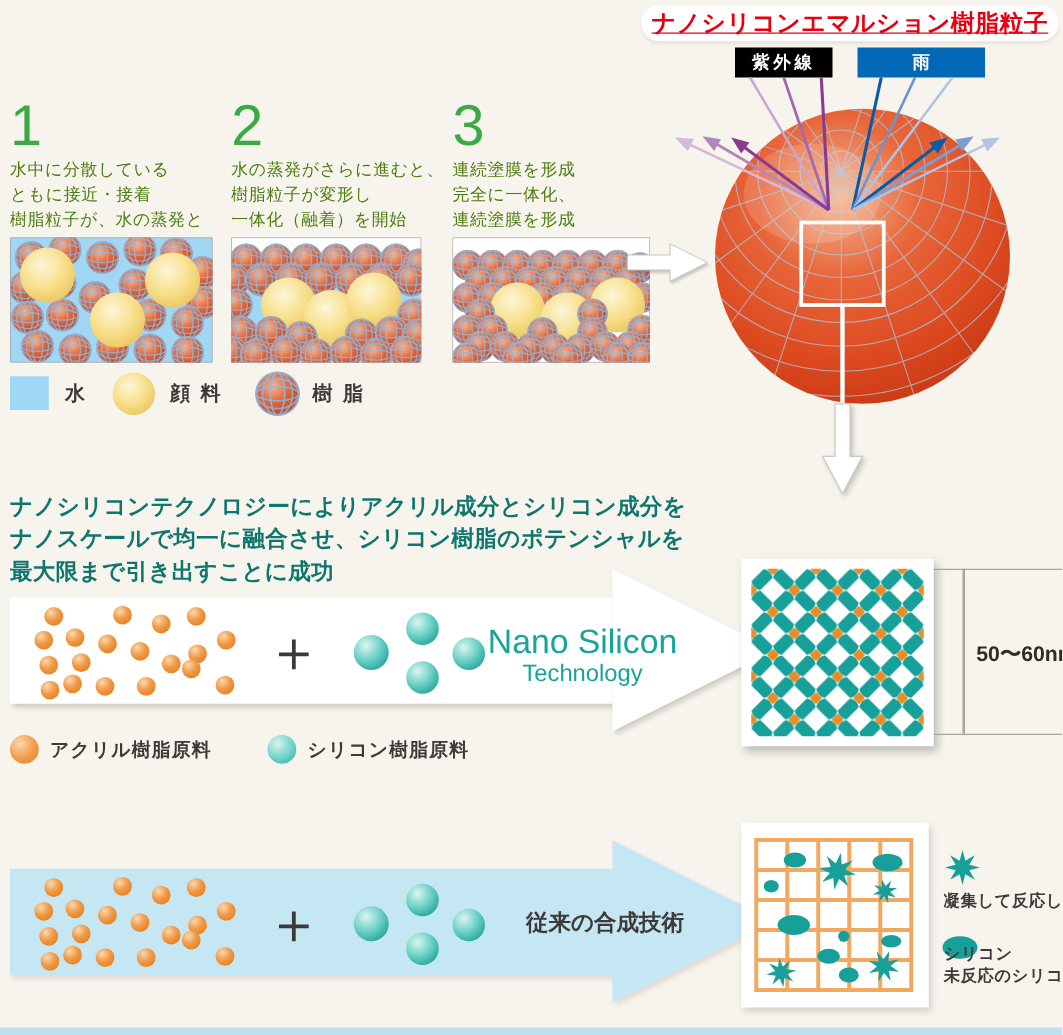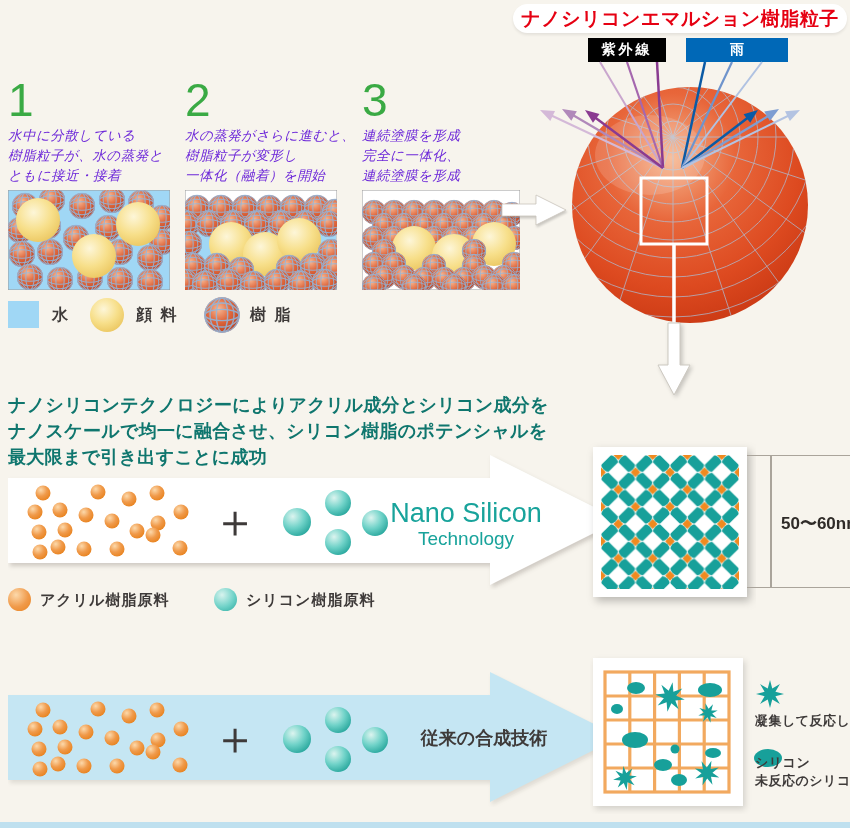--- a/index.html
+++ b/index.html
@@ -1,22 +1,22 @@
 <!DOCTYPE html>
 <html><head>
 <meta charset="utf-8">
 <style>
   html,body{margin:0;padding:0;background:#f7f4ed;font-family:"Liberation Sans","DejaVu Sans",sans-serif;color:#3e3a39;}
   #canvas{position:relative;width:850px;height:828px;background:#f7f4ed;overflow:hidden;}
   .abs{position:absolute;}
   .t{position:absolute;white-space:nowrap;}
   .step-num{font-size:46px;line-height:48px;color:#3aaa44;font-weight:400;}
-  .step-line{font-size:13.5px;line-height:20px;letter-spacing:.5px;color:#6d28d9;font-style:italic;}
+  .step-line{font-size:13.5px;line-height:20px;letter-spacing:.5px;color:#4d7c0f;}
   .legend-label{font-size:16px;font-weight:700;letter-spacing:2px;}
-  .badge{display:flex;align-items:center;justify-content:center;background:#fff;border-radius:15px;}
+  .badge{display:flex;align-items:center;justify-content:center;background:#fff;border-radius:15px;text-decoration:underline;}
   .title-pill{color:#e60012;font-weight:700;font-size:19px;letter-spacing:.5px;box-shadow:0 2px 3px rgba(0,0,0,.08);}
   .tag{display:flex;align-items:center;justify-content:center;color:#fff;font-weight:700;font-size:14px;}
   .heading-line{font-size:18px;line-height:26px;font-weight:700;color:#0f766e;letter-spacing:.3px;}
   .plus{font-size:46px;line-height:50px;color:#3e3a39;text-align:center;font-weight:400;}
   .fusion-badge{color:#e60012;font-weight:700;font-size:17px;box-shadow:0 2px 3px rgba(0,0,0,.1);}
   .mat-label{font-size:15px;font-weight:700;letter-spacing:1px;}
   .desc-line{font-size:14px;line-height:22px;letter-spacing:.3px;}
   .small-legend{font-size:13px;font-weight:700;letter-spacing:.5px;}
   .size-label{font-size:17px;font-weight:700;color:#2f2b28;background:#f7f4ed;padding:2px 3px;}
   .ball{border-radius:50%;}
@@ -98,22 +98,22 @@
       </pattern>
       <clipPath id="sphClip">
           <circle cx="200" cy="150" r="118"></circle>
         </clipPath>
     </defs>
   </svg>
 
   <div class="t step-num" style="left:8px;top:76px">1</div>
   <div class="abs" style="left:8px;top:126px">
     <div class="step-line">水中に分散している</div>
+    <div class="step-line">ともに接近・接着</div>
     <div class="step-line">樹脂粒子が、水の蒸発と</div>
-    <div class="step-line">ともに接近・接着</div>
   </div>
   <div class="t step-num" style="left:185px;top:76px">2</div>
   <div class="abs" style="left:185px;top:126px">
     <div class="step-line">水の蒸発がさらに進むと、</div>
     <div class="step-line">樹脂粒子が変形し</div>
     <div class="step-line">一体化（融着）を開始</div>
   </div>
   <div class="t step-num" style="left:362px;top:76px">3</div>
   <div class="abs" style="left:362px;top:126px">
     <div class="step-line">連続塗膜を形成</div>

